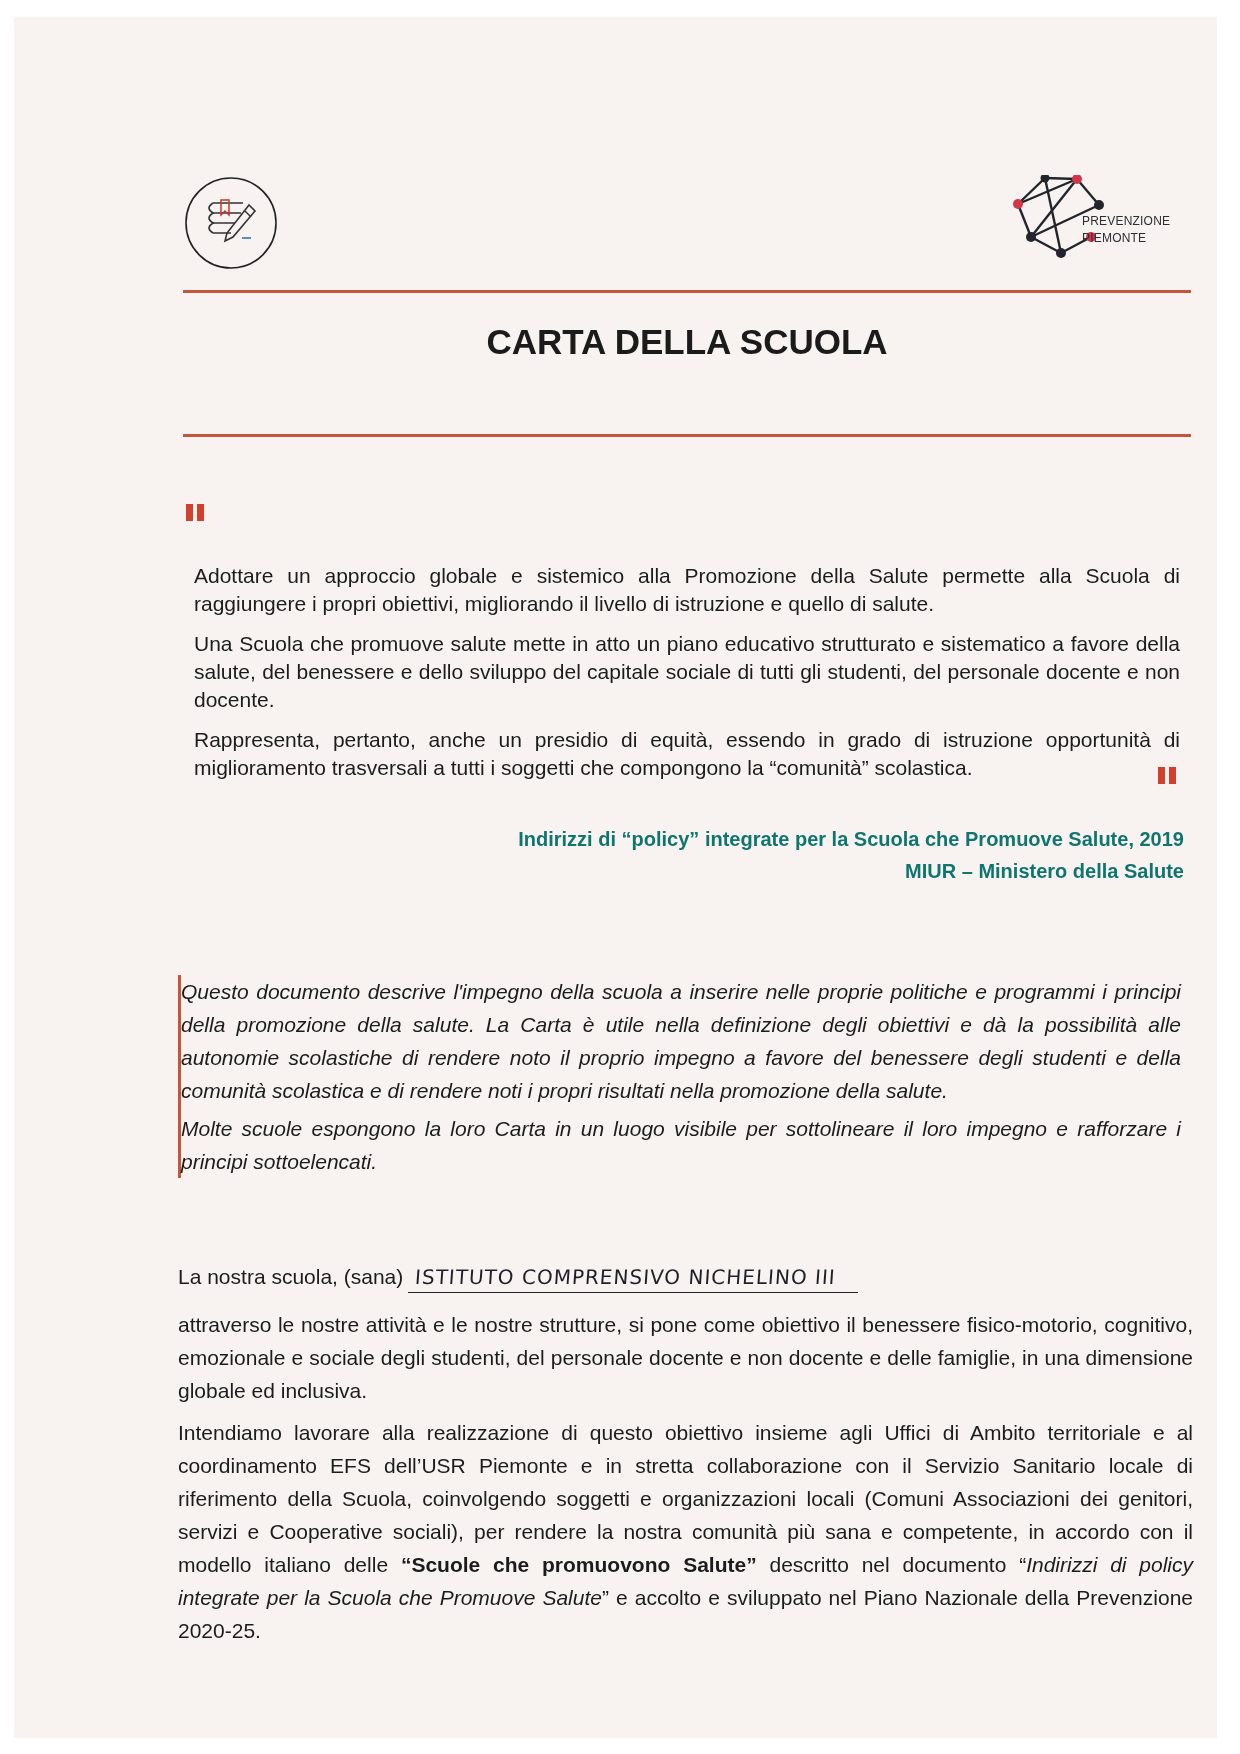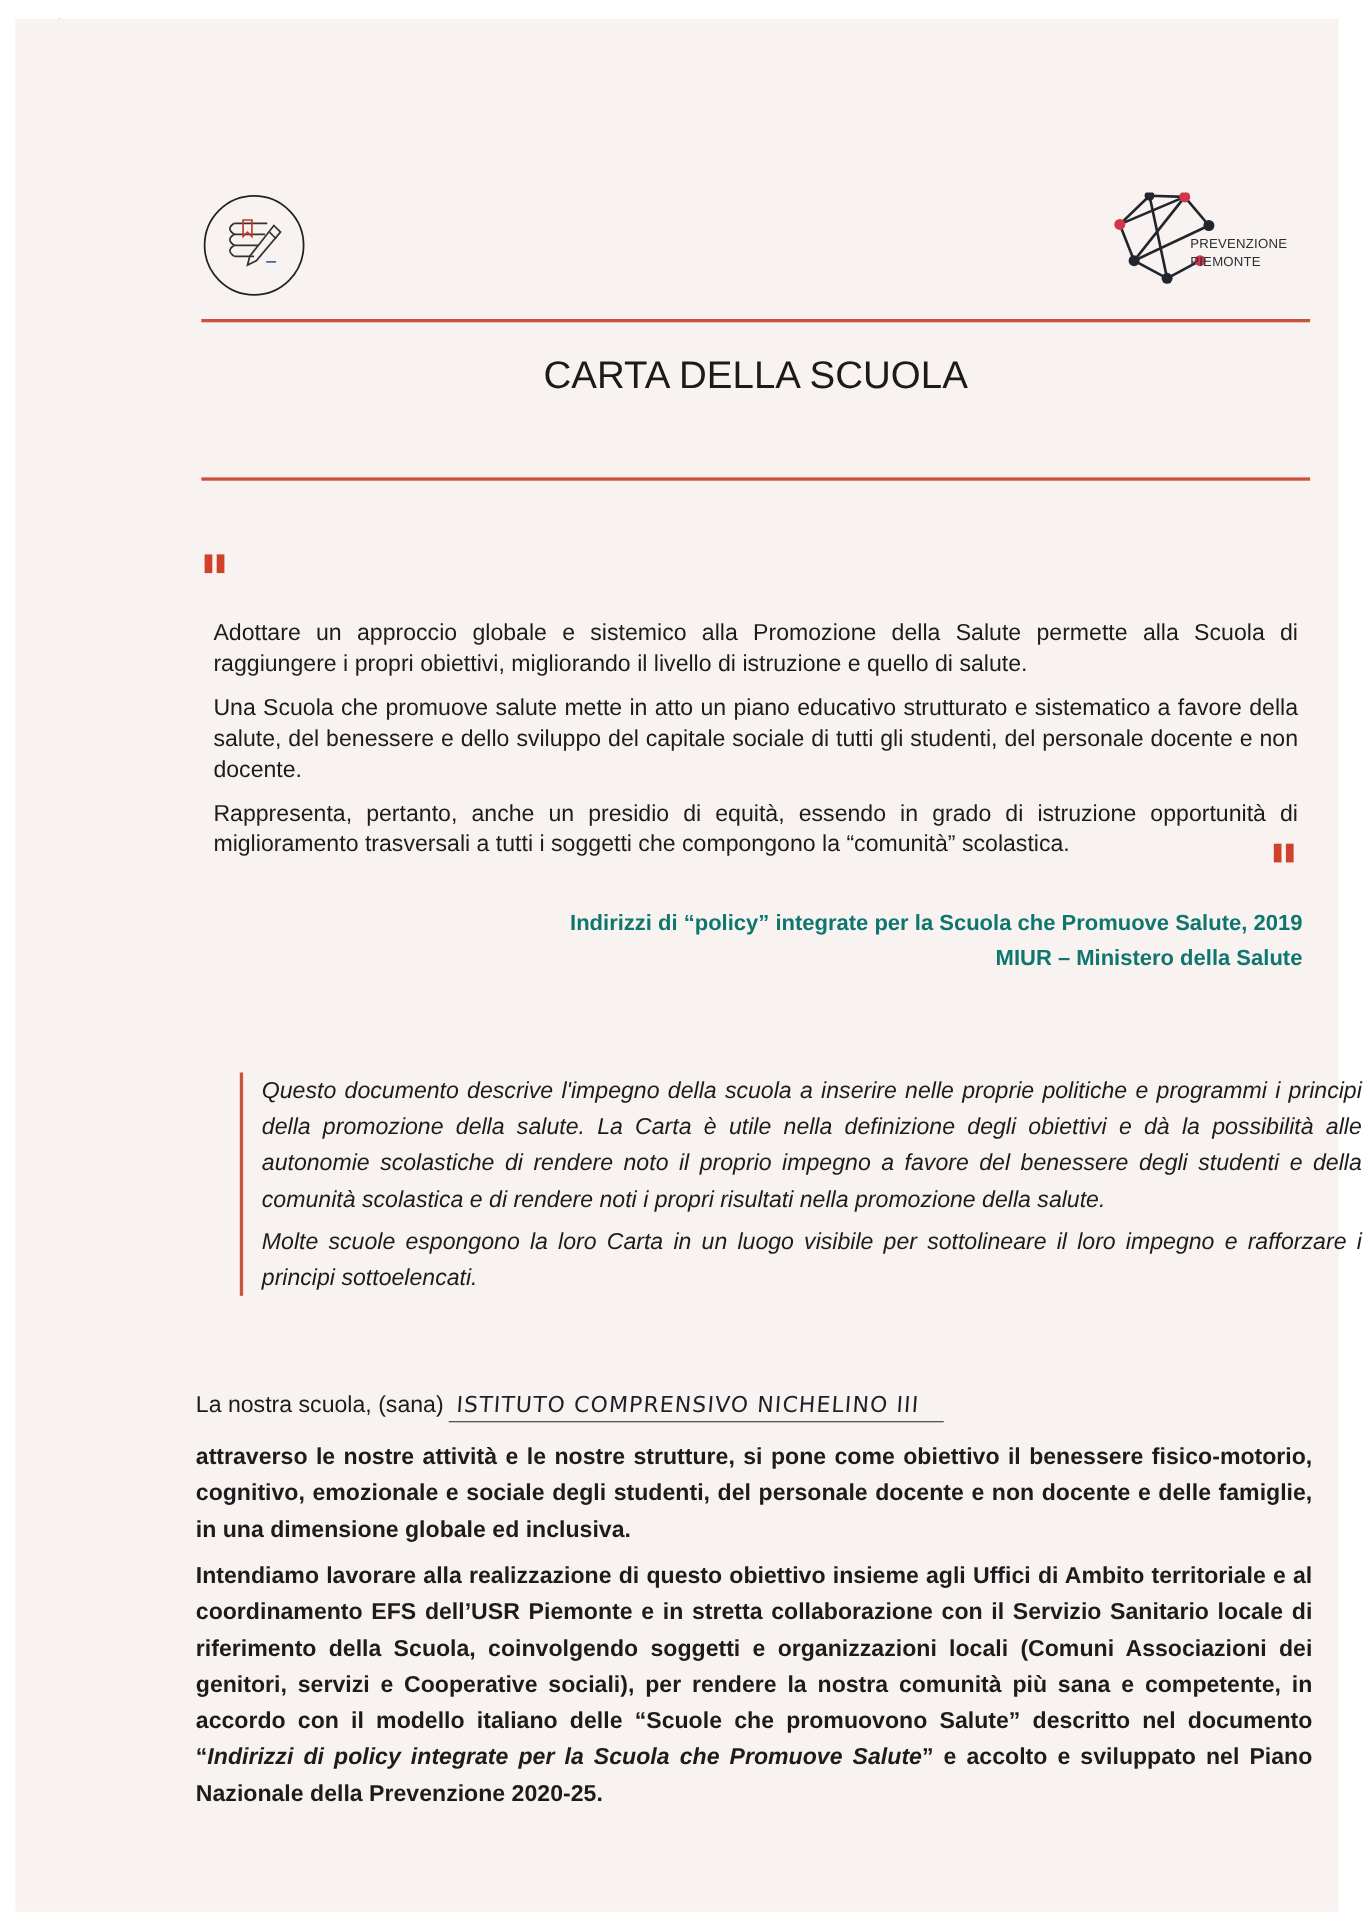--- a/index.html
+++ b/index.html
@@ -10,45 +10,45 @@
   .page { position:absolute; left:14px; top:17px; width:1203px; height:1721px; background:#f8f3f1; }
 
   .logo-left { position:absolute; left:183px; top:175px; width:96px; height:96px; }
   .logo-right { position:absolute; left:1003px; top:175px; width:200px; height:90px; }
   .logo-right-text { position:absolute; left:1082px; top:213px; font-size:12px; line-height:17px; color:#2a2d33; letter-spacing:0.2px; }
 
   .rule { position:absolute; left:183px; width:1008px; height:3px; background:#c9543d; }
   .rule.top { top:290px; }
   .rule.bottom { top:434px; }
 
-  .title { position:absolute; left:183px; width:1008px; text-align:center; font-weight:normal; font-size:35px; line-height:48px; top:318px; color:#1b1b1b; }
+  .title { position:absolute; left:183px; width:1008px; text-align:center; font-weight:bold; font-size:35px; line-height:48px; top:318px; color:#1b1b1b; }
 
   .quote-mark { position:absolute; width:19px; height:17px; }
   .quote-mark span { position:absolute; top:0; width:7px; height:17px; background:#d1402a; }
   .quote-mark span:first-child { left:0; }
   .quote-mark span:last-child { left:11px; }
   .qm-open { left:186px; top:504px; }
   .qm-close { left:1158px; top:767px; }
 
   .body-text { position:absolute; left:182px; width:1010px; font-size:21px; line-height:28px; color:#1c1c1c; }
   .body-text p { margin:12px; }
   .intro { top:550px; text-align:justify; }
   .intro p + p { margin-top:6px; }
 
   .citation { position:absolute; right:56px; top:823px; text-align:right; font-weight:bold; font-size:20px; line-height:32px; color:#0f766e; }
 
-  .callout { position:absolute; left:178px; top:975px; width:1000px; border-left:3px solid #c9543d; padding-left:17px; font-style:italic; font-size:21px; line-height:33px; color:#1c1c1c;margin-left:40px; }
+  .callout { position:absolute; left:178px; top:975px; width:1000px; border-left:3px solid #c9543d; font-style:italic; font-size:21px; line-height:33px; color:#1c1c1c; }
   .callout p { margin:0; text-align:justify; }
   .callout p + p { margin-top:5px; }
 
   .school-line { position:absolute; left:178px; top:1262px; font-size:21px; line-height:30px; color:#1c1c1c; white-space:nowrap; }
   .school-name { display:inline-block; font-family:"DejaVu Sans", sans-serif; font-size:20px; letter-spacing:1px; border-bottom:1.5px solid #222; padding:0 4px 0 6px; min-width:440px; color:#1f1f2a; transform:skewX(-4deg); }
 
   .commitment { position:absolute; left:178px; top:1308px; width:1015px; font-size:21px; line-height:33px; color:#1c1c1c; }
-  .commitment p { margin:0; text-align:justify;font-weight:bold; }
+  .commitment p { margin:0; text-align:justify; }
   .commitment p + p { margin-top:9px; }
 </style>
 </head>
 <body>
 
 <div class="crop-mark-v"></div>
 <div class="crop-mark-h"></div>
 
 <div class="page"></div>
 

